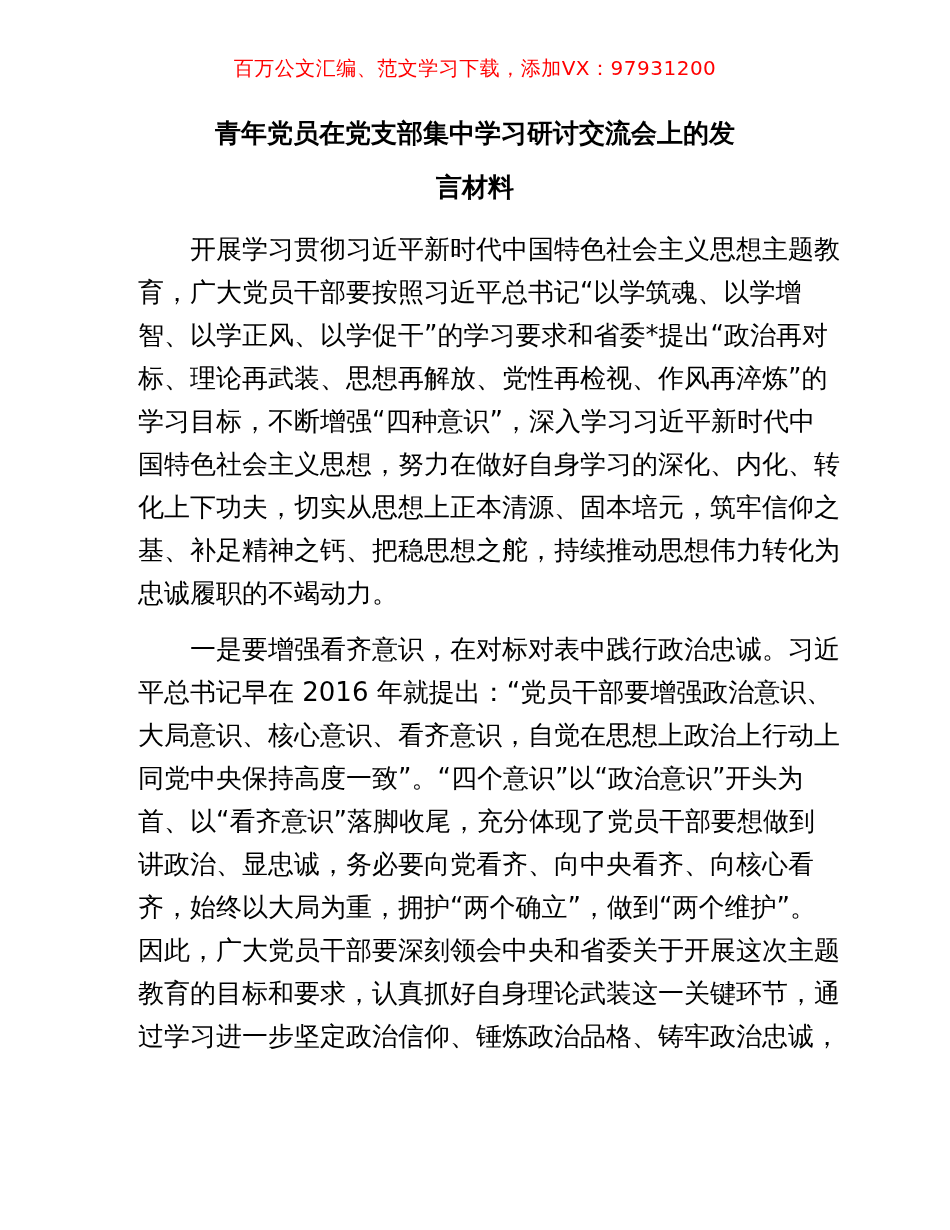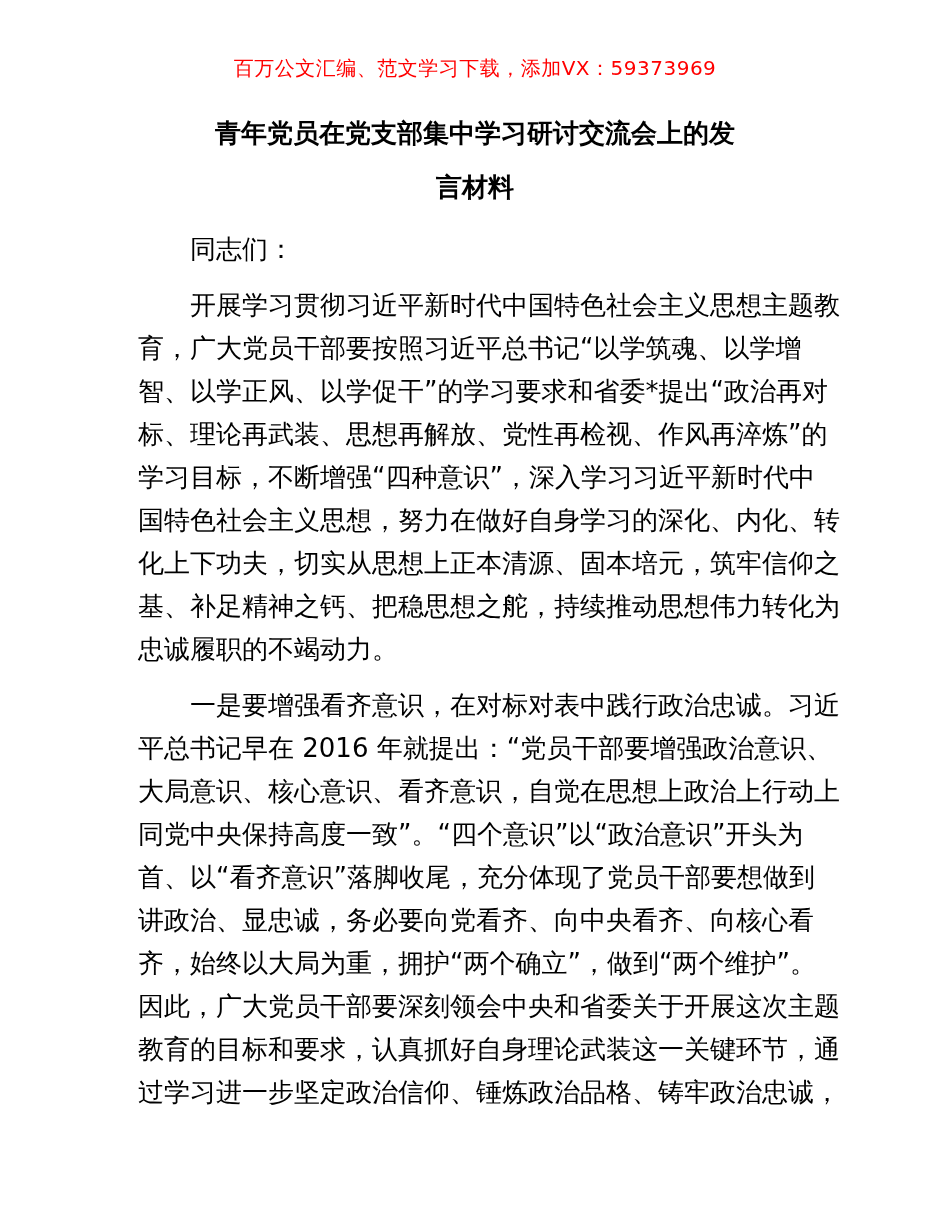--- a/index.html
+++ b/index.html
@@ -44,27 +44,26 @@
     text-indent: 2em;
     white-space: pre-line;
     text-align: left;
   }
 </style>
 </head>
 <body>
 
 <div class="page">
 
-  <div class="notice" style="color: rgb(255, 0, 0);">百万公文汇编、范文学习下载，添加VX：59373969</div>
+  <div class="notice" style="color: rgb(255, 0, 0);">百万公文汇编、范文学习下载，添加VX：97931200</div>
 
   <h1 class="title">青年党员在党支部集中学习研讨交流会上的发
 言材料</h1>
 
   <div class="content">
-    <p class="salutation">同志们：</p>
 
     <p class="para">开展学习贯彻习近平新时代中国特色社会主义思想主题教
 育，广大党员干部要按照习近平总书记“以学筑魂、以学增
 智、以学正风、以学促干”的学习要求和省委*提出“政治再对
 标、理论再武装、思想再解放、党性再检视、作风再淬炼”的
 学习目标，不断增强“四种意识”，深入学习习近平新时代中
 国特色社会主义思想，努力在做好自身学习的深化、内化、转
 化上下功夫，切实从思想上正本清源、固本培元，筑牢信仰之
 基、补足精神之钙、把稳思想之舵，持续推动思想伟力转化为
 忠诚履职的不竭动力。</p>

